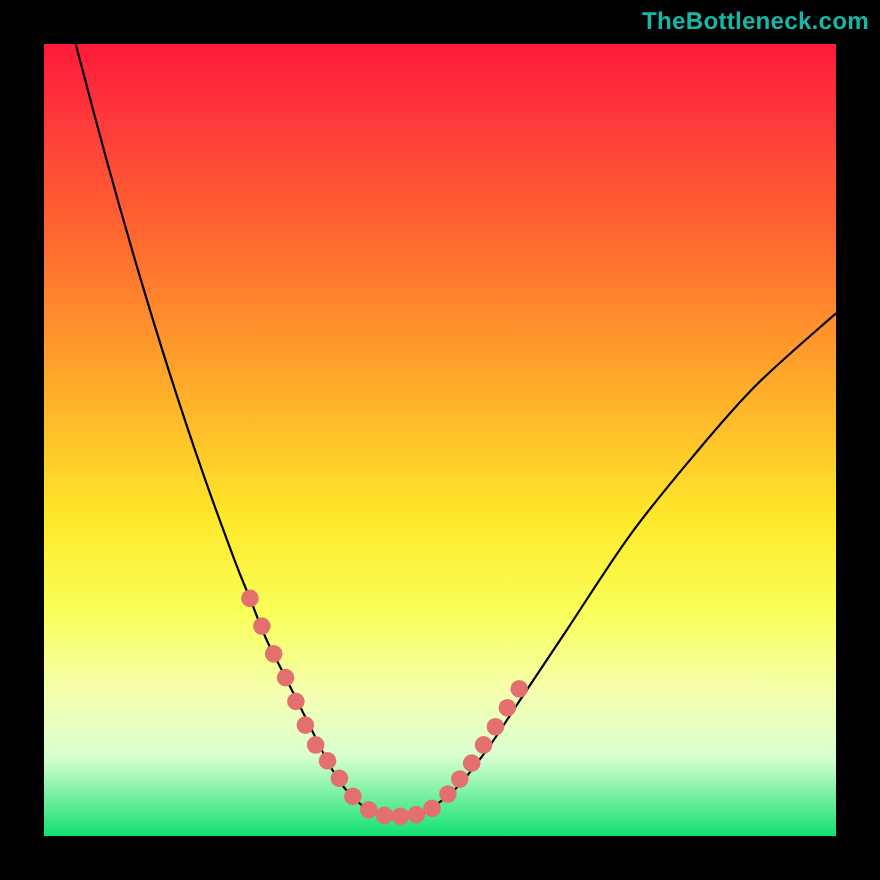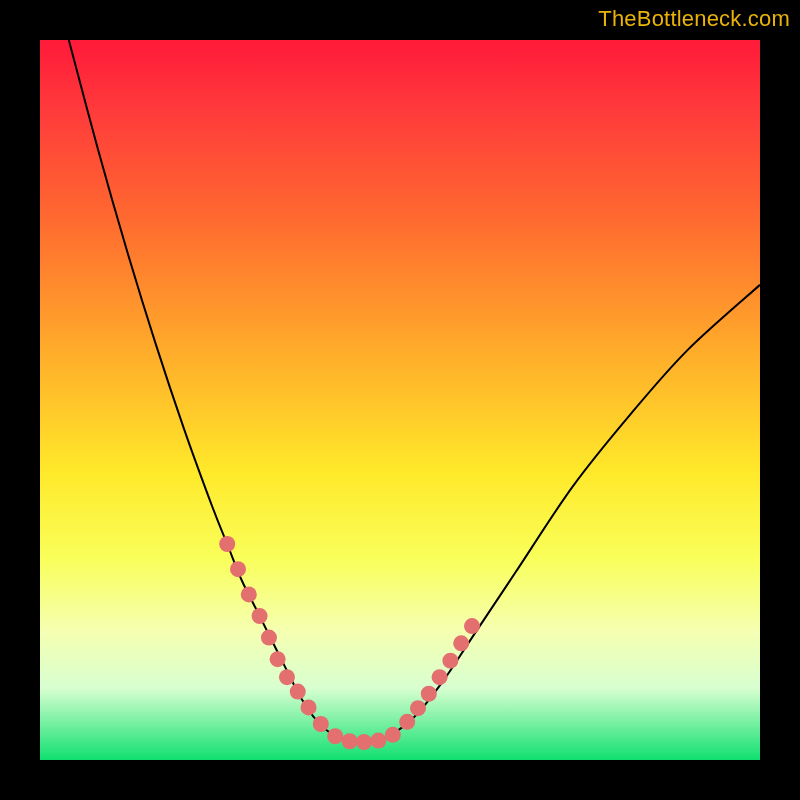--- a/index.html
+++ b/index.html
@@ -27,22 +27,22 @@
       #d8ffd0 90%,
       #10e070 100%
     );
   }
   .attribution {
     position: absolute;
     top: 6px;
     right: 10px;
     font-family: Arial, Helvetica, sans-serif;
     font-size: 22px;
-    font-weight: 400;
-    color: #eab308;
+    font-weight: 700;
+    color: #14b8a6;
     letter-spacing: 0.2px;
   }
   svg.curve {
     position: absolute;
     left: 0;
     top: 0;
     width: 720px;
     height: 720px;
     pointer-events: none;
   }

